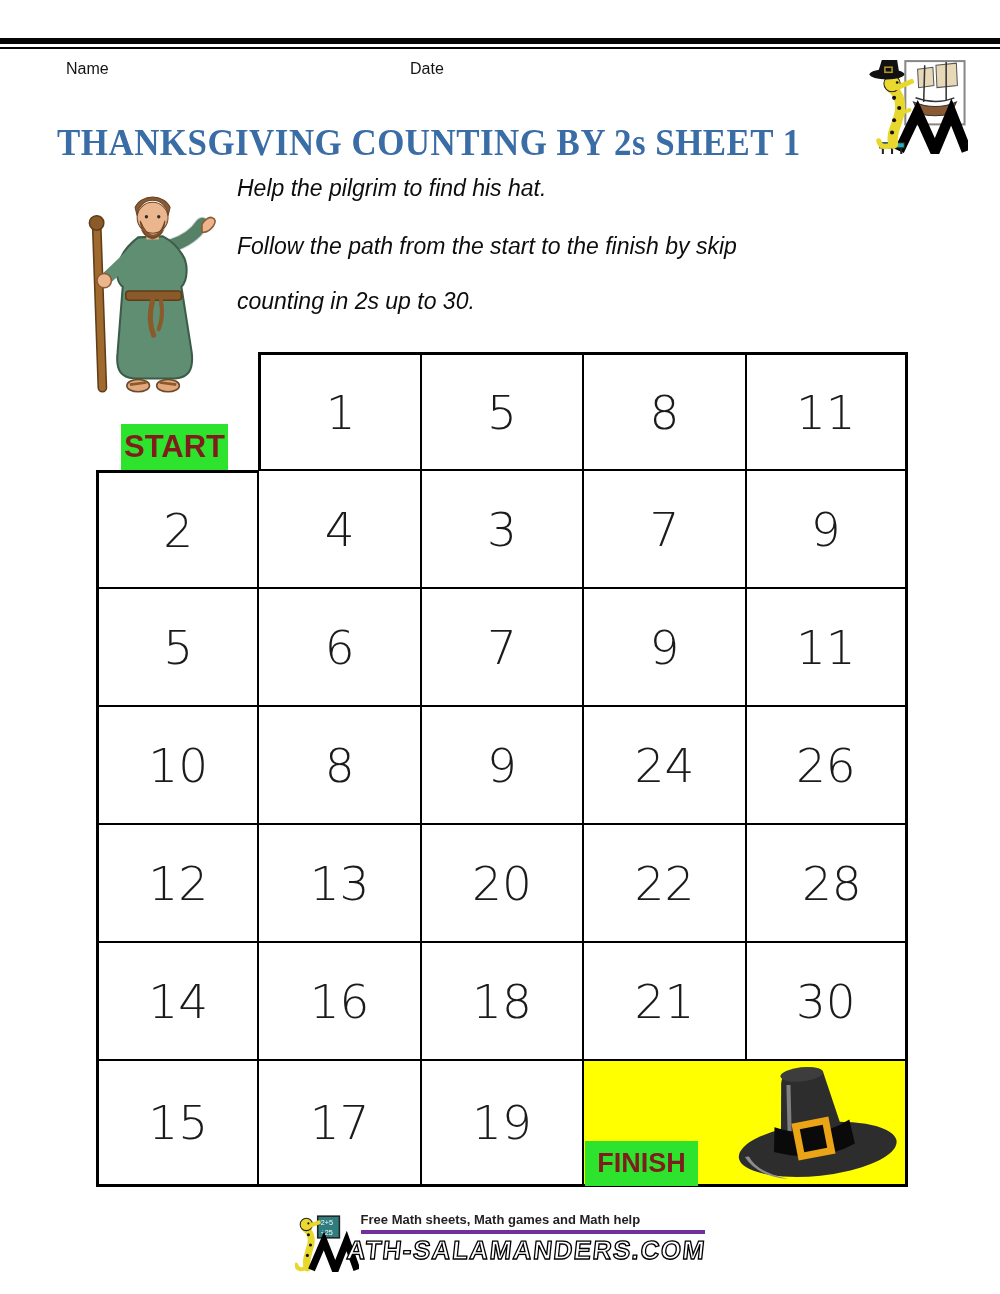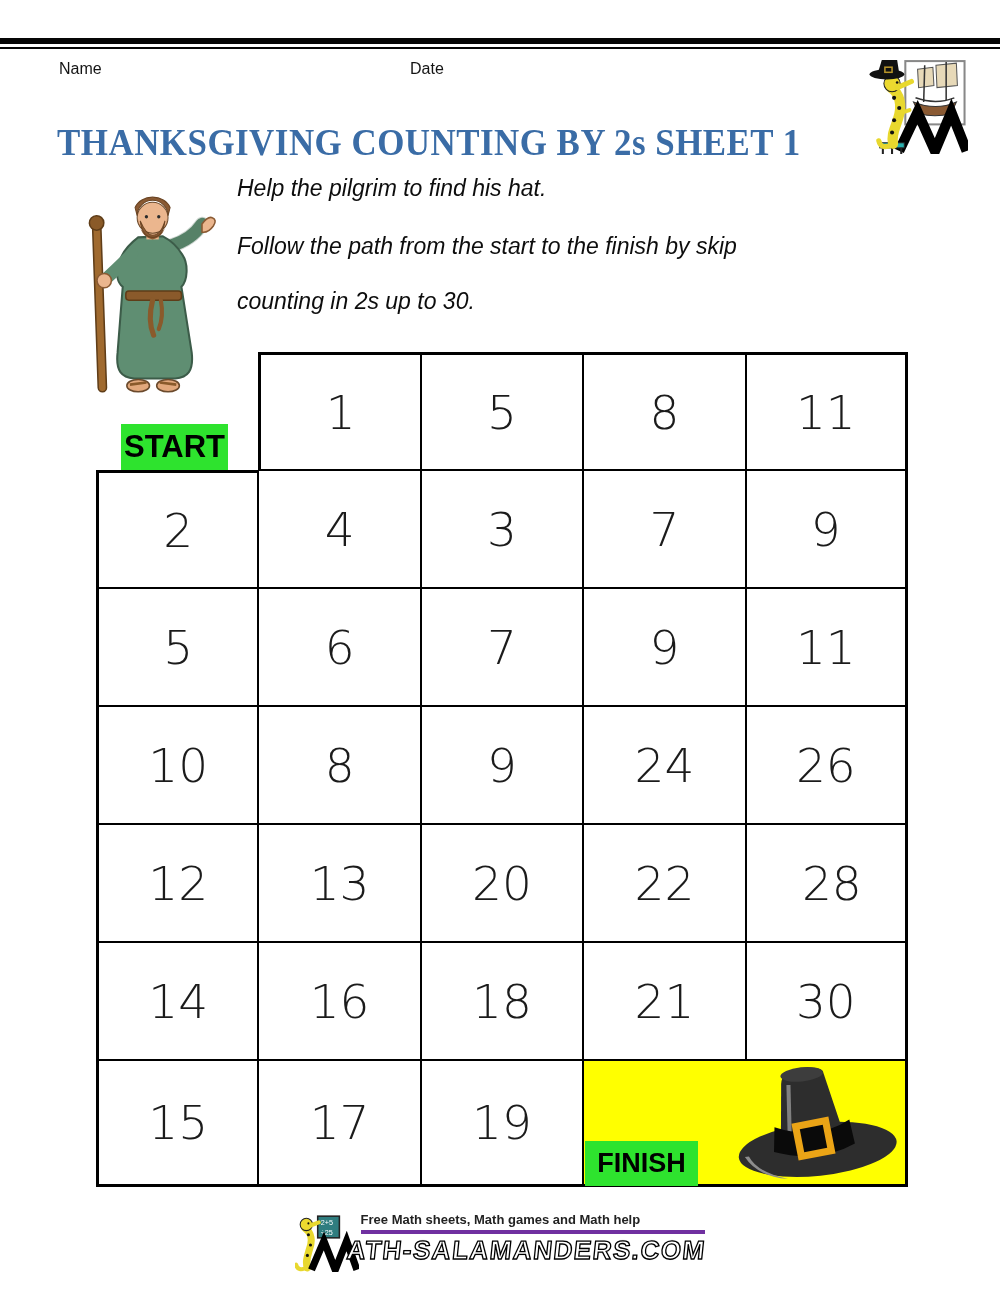--- a/index.html
+++ b/index.html
@@ -1,37 +1,37 @@
 <!DOCTYPE html>
 <html><head>
 <meta charset="utf-8">
 <style>
   html,body{margin:0;padding:0;background:#ffffff;}
   .page{position:relative;width:1000px;height:1294px;background:#fff;overflow:hidden;
         font-family:"Liberation Sans",sans-serif;color:#111;}
   .top-rule{position:absolute;top:38px;left:0;width:1000px;height:3px;
         border-top:6px solid #060606;border-bottom:2px solid #060606;}
-  .name-label{position:absolute;left:59px;top:60px;font-size:16px;color:#141414;}
+  .name-label{position:absolute;left:66px;top:60px;font-size:16px;color:#141414;}
   .date-label{position:absolute;left:410px;top:60px;font-size:16px;color:#141414;}
   .site-logo{position:absolute;left:860px;top:57px;width:108px;height:97px;}
   .title{position:absolute;left:57px;top:120px;margin:0;font-family:"Liberation Serif",serif;
         font-weight:600;font-size:36px;letter-spacing:.5px;transform:scale(.97,1.05);
         transform-origin:left top;white-space:nowrap;}
   .pilgrim-wrap{position:absolute;left:72px;top:190px;width:155px;height:208px;}
   .inst{position:absolute;left:237px;font-style:italic;font-size:23px;color:#0d0d0d;
         font-family:"Liberation Sans",sans-serif;white-space:nowrap;}
   .inst1{top:175px;} .inst2{top:233px;} .inst3{top:288px;}
   .maze{position:absolute;left:96px;top:352px;width:812px;display:grid;
         grid-template-columns:repeat(5,1fr);grid-template-rows:repeat(6,118px) 127px;}
   .cell{display:flex;align-items:center;justify-content:center;
         font-family:"DejaVu Sans",sans-serif;font-weight:200;font-size:47px;color:#1b1b1b;
         background:#fff;box-sizing:border-box;}
   .cell.gap{background:transparent;}
   .badge{position:absolute;display:flex;align-items:center;justify-content:center;
-        font-family:"Liberation Sans",sans-serif;font-weight:600;color:#000000;
+        font-family:"Liberation Sans",sans-serif;font-weight:600;color:#7f1d1d;
         transform-origin:center;z-index:5;}
   .start-badge{left:121px;top:424px;width:107px;height:46px;font-size:31px;letter-spacing:0;}
   .finish-badge{left:585px;top:1141px;width:113px;height:45px;font-size:27px;}
   .hat-wrap{position:absolute;left:730px;top:1062px;width:172px;height:122px;z-index:4;}
   .footer{position:absolute;left:0;top:1212px;width:1000px;display:flex;
         justify-content:center;align-items:flex-start;text-align:right;}
   .footer-logo{width:64px;height:58px;margin-right:2px;margin-top:2px;}
   .footer-text{display:flex;flex-direction:column;align-items:flex-start;}
   .tagline{font-size:13px;font-weight:700;color:#222;letter-spacing:0;}
   .purple-rule{height:4px;width:100%;margin:3px 0 1px 0;}

